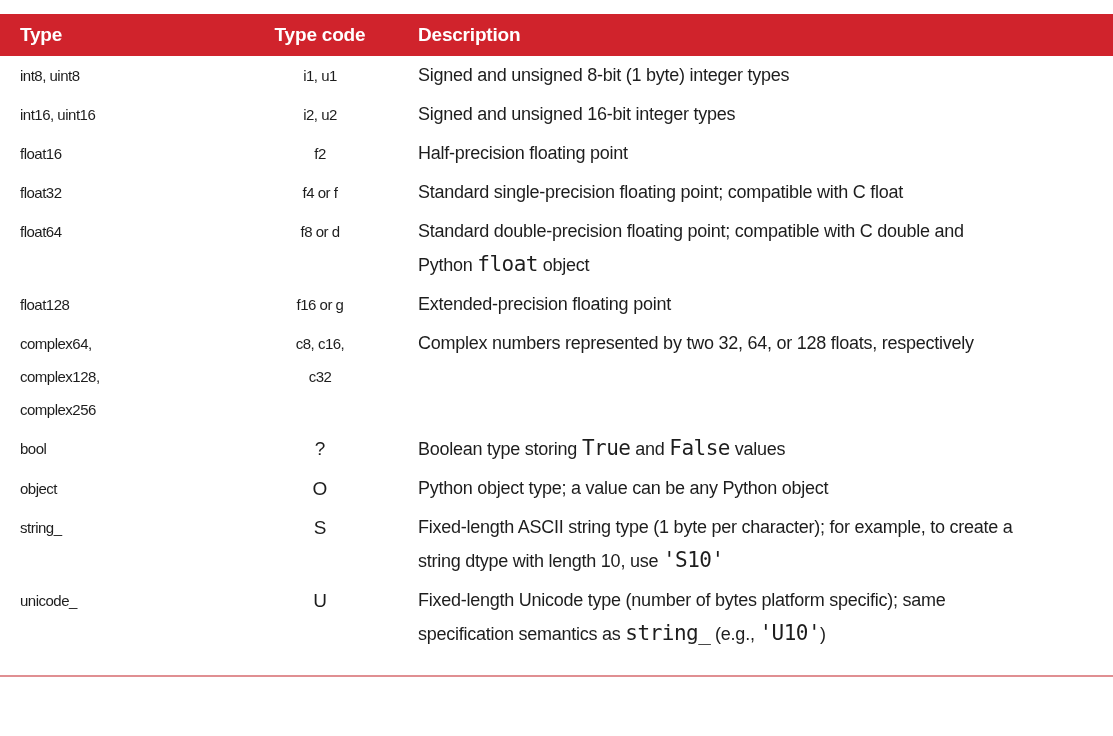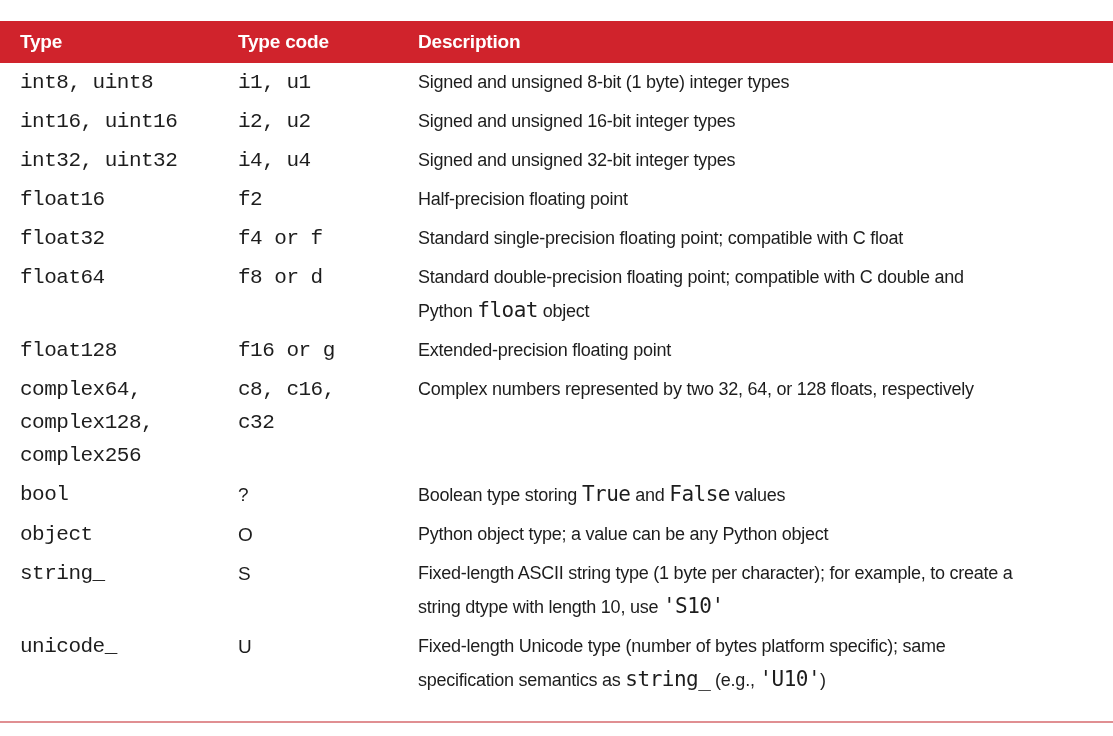--- a/index.html
+++ b/index.html
@@ -8,21 +8,21 @@
     width: 1113px;
     height: 736px;
     background: #ffffff;
     overflow: hidden;
     font-family: "Liberation Sans", sans-serif;
   }
   .dtype-table {
     border-collapse: collapse;
     table-layout: fixed;
     width: 1113px;
-    margin-top: 21px;
+    margin-top: 14px;
   }
   .dtype-table th {
     background: #d0232c;
     color: #ffffff;
     font-size: 19px;
     font-weight: bold;
     text-align: left;
     height: 42px;
     padding: 0;
     vertical-align: middle;
@@ -31,26 +31,26 @@
   .dtype-table td {
     vertical-align: top;
     padding: 3px 0;
     font-size: 18px;
     line-height: 33px;
     color: #1d1d1d;
   }
   .col1 { width: 222px; }
   .col2 { width: 180px; }
   th.c1, td.c1 { padding-left: 20px; }
-  th.c2, td.c2 { padding-left: 16px; }
+  th.c2, td.c2 { padding-left: 16px; text-align: center; }
   th.c3, td.c3 { padding-left: 16px; }
   td.c3 { padding-right: 14px; letter-spacing: -0.25px; }
   td.c1 .line, td.c2 .line.is-mono {
-    font-family: Liberation Mono, monospace;
-    font-size: 21px;
+    font-family: Liberation Sans, sans-serif;
+    font-size: 15px;
     letter-spacing: -0.5px;
   }
   td.c2 .line.is-sans {
     font-family: "Liberation Sans", sans-serif;
     font-size: 19px;
   }
   .code {
     font-family: "DejaVu Sans Mono", monospace;
     font-size: 21px;
     letter-spacing: -0.5px;
@@ -95,31 +95,20 @@
         </td>
         <td class="c2">
           <span class="line is-mono">i2, u2</span>
         </td>
         <td class="c3">
           <span class="line"><span>Signed and unsigned 16-bit integer types</span></span>
         </td>
       </tr>
       <tr>
         <td class="c1">
-          <span class="line is-mono">int32, uint32</span>
-        </td>
-        <td class="c2">
-          <span class="line is-mono">i4, u4</span>
-        </td>
-        <td class="c3">
-          <span class="line"><span>Signed and unsigned 32-bit integer types</span></span>
-        </td>
-      </tr>
-      <tr>
-        <td class="c1">
           <span class="line is-mono">float16</span>
         </td>
         <td class="c2">
           <span class="line is-mono">f2</span>
         </td>
         <td class="c3">
           <span class="line"><span>Half-precision floating point</span></span>
         </td>
       </tr>
       <tr>

